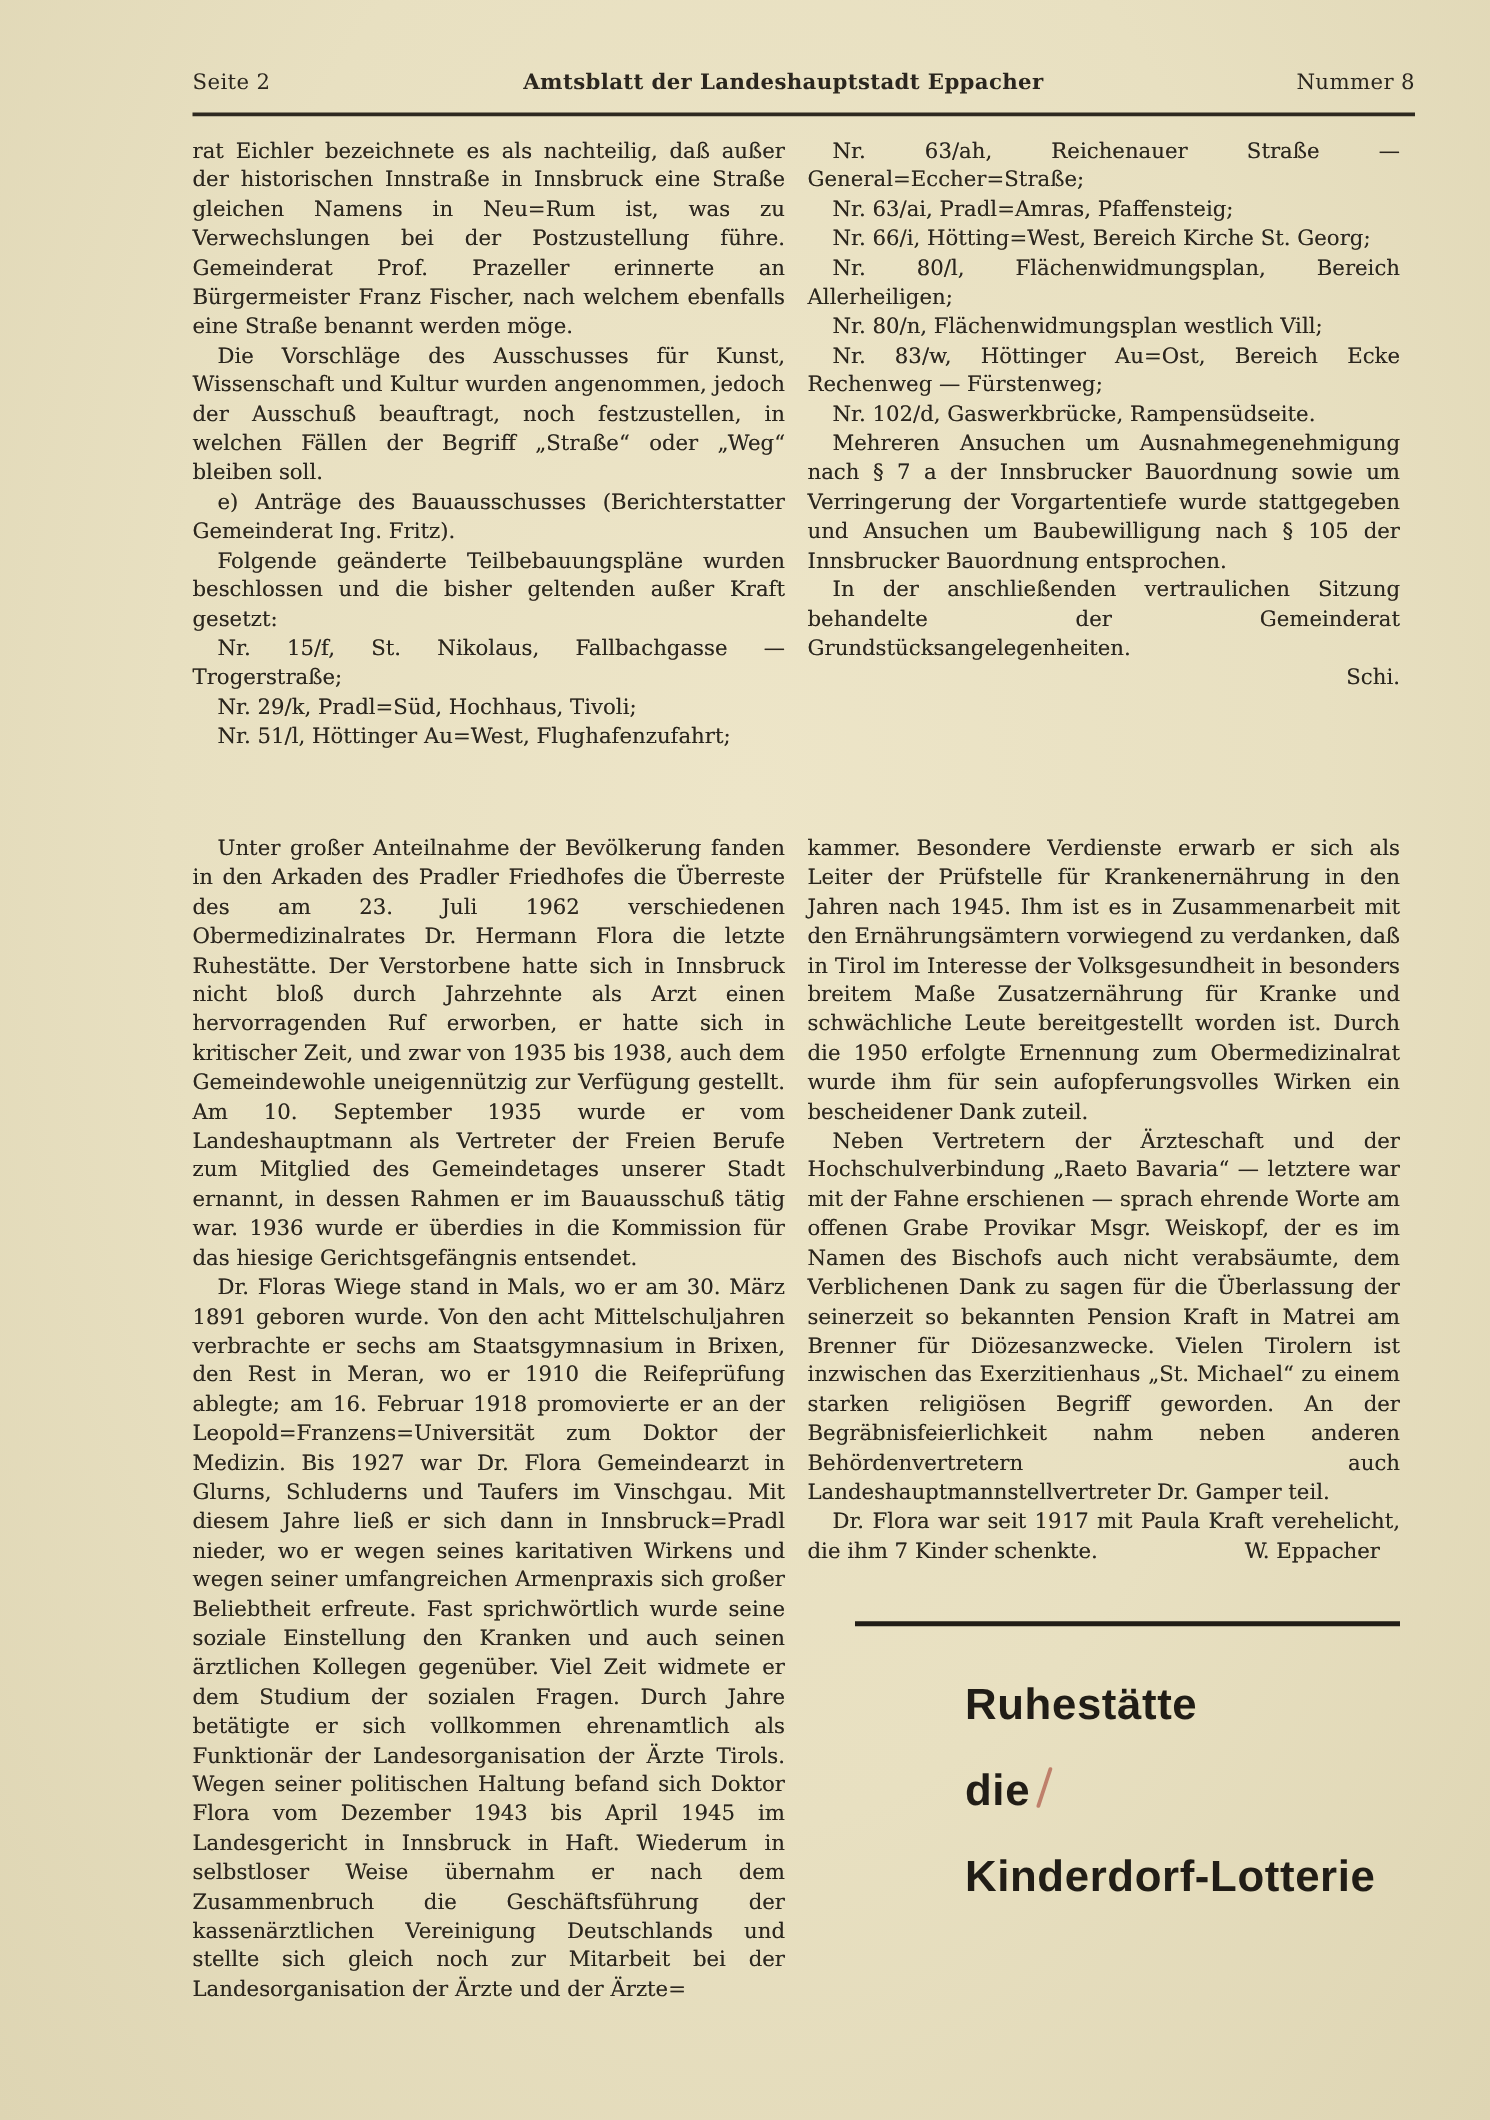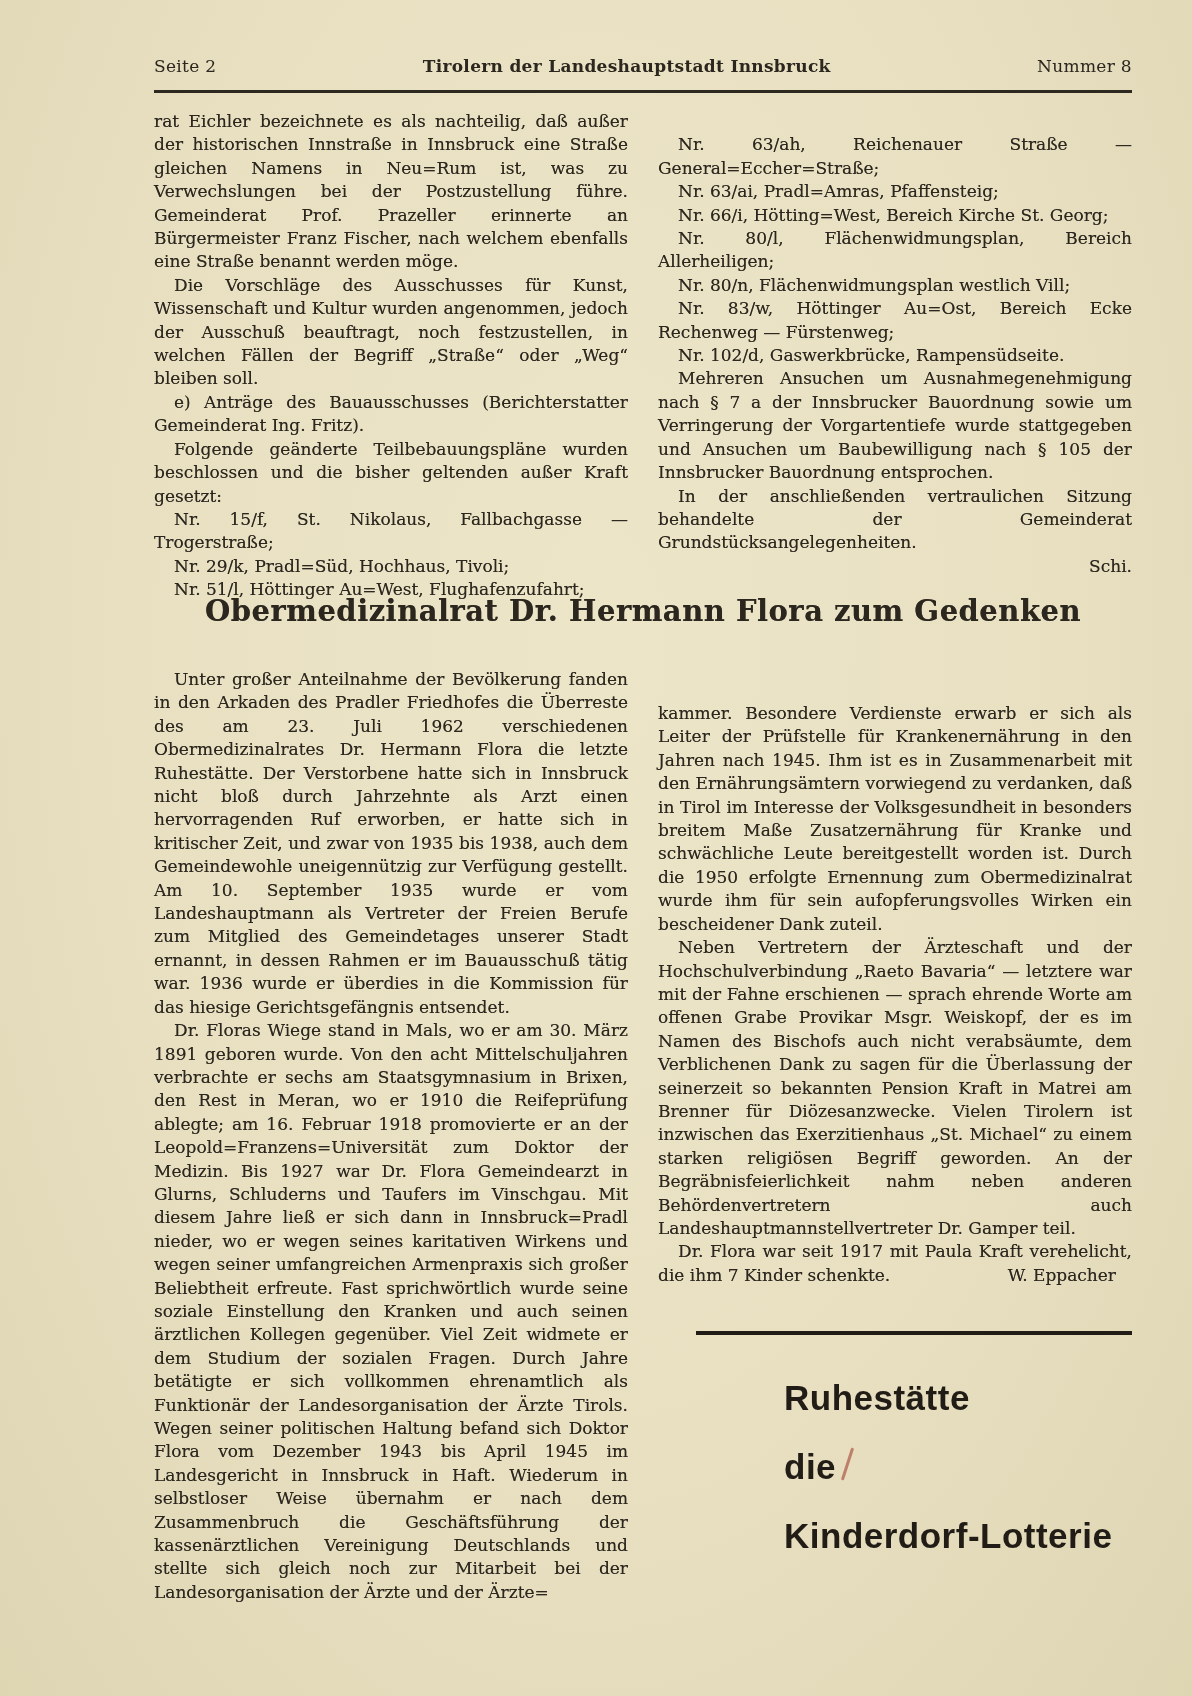--- a/index.html
+++ b/index.html
@@ -16,21 +16,21 @@
   
   .masthead{
     position:absolute;top:56px;left:0;width:100%;
     display:flex;justify-content:space-between;align-items:baseline;
     font-size:17px;letter-spacing:.3px;
   }
   .mast-title{font-weight:bold;}
   .mast-rule{position:absolute;top:90px;left:0;width:100%;height:3px;background:#2e2920;}
 
   
-  .cols{display:flex;gap:30px;width:100%;align-items:center;}
+  .cols{display:flex;gap:18px;width:100%;}
   .cols.top{position:absolute;top:110px;left:0;}
   .cols.memorial{position:absolute;top:668px;left:0;}
   .col{width:474px;font-size:17px;line-height:23.4px;text-align:justify;
        text-shadow:0 0 .4px rgba(43,38,30,.55);}
   .col p{margin:0;}
   .ind{text-indent:20px;}
   .noind{text-indent:0;}
   .sig-line{text-align:right;}
 
   
@@ -58,21 +58,21 @@
     background:#b2604f;transform:rotate(18deg);border-radius:2px;opacity:.75;
   }
 </style>
 </head>
 <body>
 
 <div class="page">
 
   <header class="masthead">
     <span>Seite 2</span>
-    <span class="mast-title">Tirolern der Landeshauptstadt Innsbruck</span>
+    <span class="mast-title">Amtsblatt der Landeshauptstadt Eppacher</span>
     <span>Nummer 8</span>
   </header>
   <div class="mast-rule"></div>
 
   <section class="cols top">
     <div class="col">
       <p class="noind">rat Eichler bezeichnete es als nachteilig, daß außer der historischen Innstraße in Innsbruck eine Straße gleichen Namens in Neu=Rum ist, was zu Verwechslungen bei der Postzustellung führe. Gemeinderat Prof. Prazeller erinnerte an Bürgermeister Franz Fischer, nach welchem ebenfalls eine Straße benannt werden möge.</p>
       <p class="ind">Die Vorschläge des Ausschusses für Kunst, Wissenschaft und Kultur wurden angenommen, jedoch der Ausschuß beauftragt, noch festzustellen, in welchen Fällen der Begriff „Straße“ oder „Weg“ bleiben soll.</p>
       <p class="ind">e) Anträge des Bauausschusses (Berichterstatter Gemeinderat Ing. Fritz).</p>
       <p class="ind">Folgende geänderte Teilbebauungspläne wurden beschlossen und die bisher geltenden außer Kraft gesetzt:</p>
@@ -87,21 +87,20 @@
       <p class="ind">Nr. 80/l, Flächenwidmungsplan, Bereich Allerheiligen;</p>
       <p class="ind">Nr. 80/n, Flächenwidmungsplan westlich Vill;</p>
       <p class="ind">Nr. 83/w, Höttinger Au=Ost, Bereich Ecke Rechenweg — Fürstenweg;</p>
       <p class="ind">Nr. 102/d, Gaswerkbrücke, Rampensüdseite.</p>
       <p class="ind">Mehreren Ansuchen um Ausnahmegenehmigung nach § 7 a der Innsbrucker Bauordnung sowie um Verringerung der Vorgartentiefe wurde stattgegeben und Ansuchen um Baubewilligung nach § 105 der Innsbrucker Bauordnung entsprochen.</p>
       <p class="ind">In der anschließenden vertraulichen Sitzung behandelte der Gemeinderat Grundstücksangelegenheiten.</p>
       <div class="sig-line">Schi.</div>
     </div>
   </section>
 
-  <h1 class="headline">Obermedizinalrat Dr. Hermann Flora zum Gedenken</h1>
 
   <section class="cols memorial">
     <div class="col">
       <p class="ind">Unter großer Anteilnahme der Bevölkerung fanden in den Arkaden des Pradler Friedhofes die Überreste des am 23. Juli 1962 verschiedenen Obermedizinalrates Dr. Hermann Flora die letzte Ruhestätte. Der Verstorbene hatte sich in Innsbruck nicht bloß durch Jahrzehnte als Arzt einen hervorragenden Ruf erworben, er hatte sich in kritischer Zeit, und zwar von 1935 bis 1938, auch dem Gemeindewohle uneigennützig zur Verfügung gestellt. Am 10. September 1935 wurde er vom Landeshauptmann als Vertreter der Freien Berufe zum Mitglied des Gemeindetages unserer Stadt ernannt, in dessen Rahmen er im Bauausschuß tätig war. 1936 wurde er überdies in die Kommission für das hiesige Gerichtsgefängnis entsendet.</p>
       <p class="ind">Dr. Floras Wiege stand in Mals, wo er am 30. März 1891 geboren wurde. Von den acht Mittelschuljahren verbrachte er sechs am Staatsgymnasium in Brixen, den Rest in Meran, wo er 1910 die Reifeprüfung ablegte; am 16. Februar 1918 promovierte er an der Leopold=Franzens=Universität zum Doktor der Medizin. Bis 1927 war Dr. Flora Gemeindearzt in Glurns, Schluderns und Taufers im Vinschgau. Mit diesem Jahre ließ er sich dann in Innsbruck=Pradl nieder, wo er wegen seines karitativen Wirkens und wegen seiner umfangreichen Armenpraxis sich großer Beliebtheit erfreute. Fast sprichwörtlich wurde seine soziale Einstellung den Kranken und auch seinen ärztlichen Kollegen gegenüber. Viel Zeit widmete er dem Studium der sozialen Fragen. Durch Jahre betätigte er sich vollkommen ehrenamtlich als Funktionär der Landesorganisation der Ärzte Tirols. Wegen seiner politischen Haltung befand sich Doktor Flora vom Dezember 1943 bis April 1945 im Landesgericht in Innsbruck in Haft. Wiederum in selbstloser Weise übernahm er nach dem Zusammenbruch die Geschäftsführung der kassenärztlichen Vereinigung Deutschlands und stellte sich gleich noch zur Mitarbeit bei der Landesorganisation der Ärzte und der Ärzte=</p>
     </div>
     <div class="col">
       <p class="noind">kammer. Besondere Verdienste erwarb er sich als Leiter der Prüfstelle für Krankenernährung in den Jahren nach 1945. Ihm ist es in Zusammenarbeit mit den Ernährungsämtern vorwiegend zu verdanken, daß in Tirol im Interesse der Volksgesundheit in besonders breitem Maße Zusatzernährung für Kranke und schwächliche Leute bereitgestellt worden ist. Durch die 1950 erfolgte Ernennung zum Obermedizinalrat wurde ihm für sein aufopferungsvolles Wirken ein bescheidener Dank zuteil.</p>
       <p class="ind">Neben Vertretern der Ärzteschaft und der Hochschulverbindung „Raeto Bavaria“ — letztere war mit der Fahne erschienen — sprach ehrende Worte am offenen Grabe Provikar Msgr. Weiskopf, der es im Namen des Bischofs auch nicht verabsäumte, dem Verblichenen Dank zu sagen für die Überlassung der seinerzeit so bekannten Pension Kraft in Matrei am Brenner für Diözesanzwecke. Vielen Tirolern ist inzwischen das Exerzitienhaus „St. Michael“ zu einem starken religiösen Begriff geworden. An der Begräbnisfeierlichkeit nahm neben anderen Behördenvertretern auch Landeshauptmannstellvertreter Dr. Gamper teil.</p>
       <p class="ind lastp">

